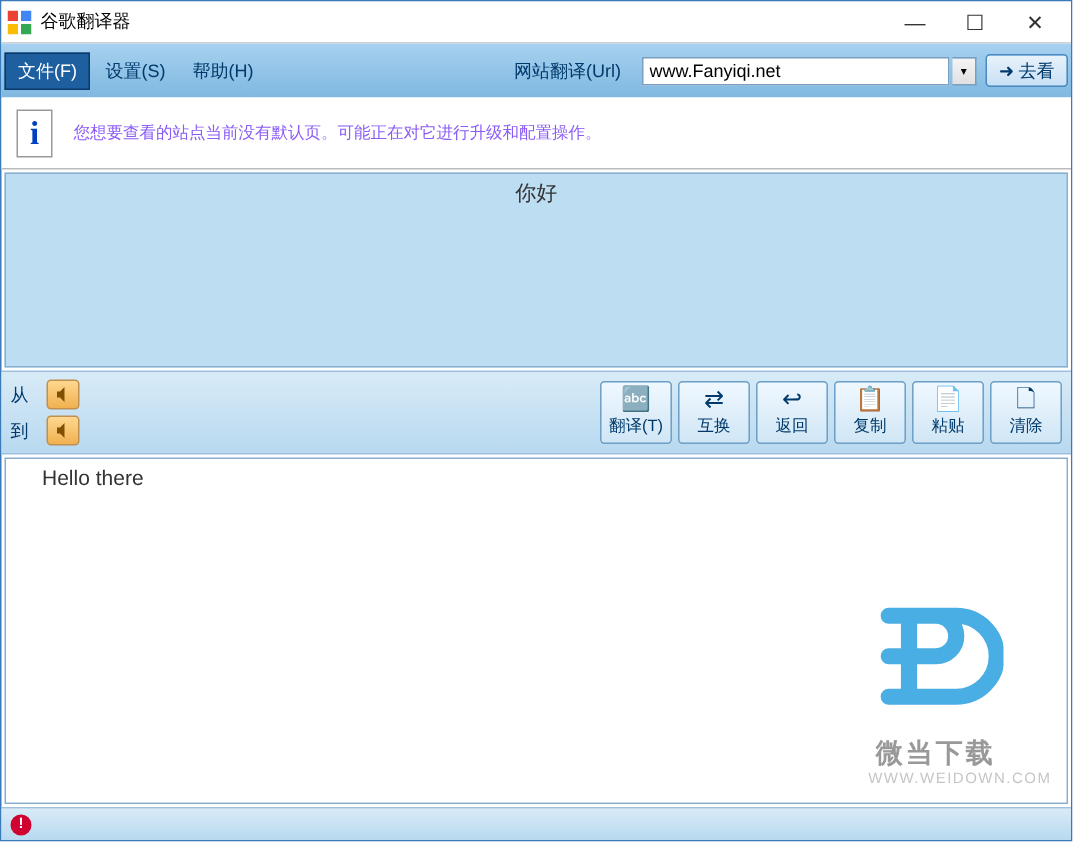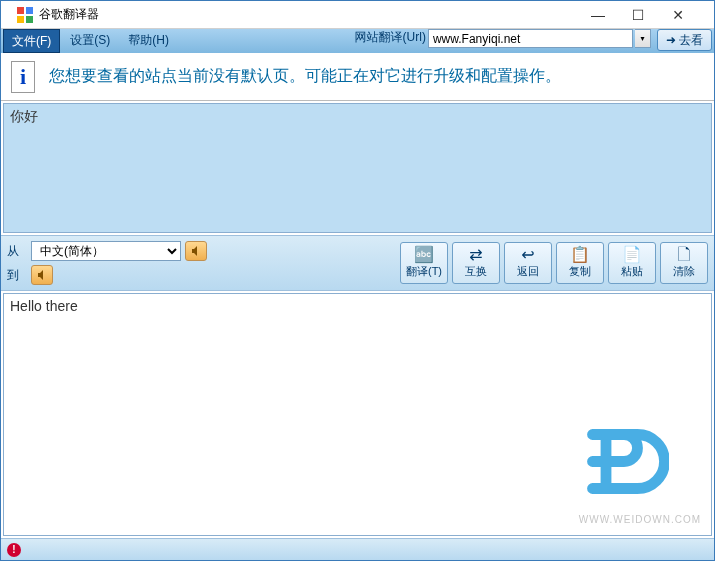--- a/index.html
+++ b/index.html
@@ -1,46 +1,46 @@
 <!DOCTYPE html>
 <html><head>
 <meta charset="utf-8">
 <style>
 * { margin: 0; padding: 0; box-sizing: border-box; }
 body { font-family: "Microsoft YaHei", "SimSun", sans-serif; font-size: 12px; background: #fff; }
 .window { width: 715px; height: 561px; border: 1px solid #3a7ab8; display: flex; flex-direction: column; position: relative; }
-.titlebar { height: 28px; background: #fff; display: flex; align-items: center; padding: 0 16px; border-bottom: 1px solid #d0d0d0; }
+.titlebar { height: 28px; background: #fff; display: flex; align-items: center; padding: 0 4px; border-bottom: 1px solid #d0d0d0; }
 .app-icon { width: 16px; height: 16px; margin-right: 6px; display: inline-block; }
 .app-icon svg { width: 16px; height: 16px; }
 .title-text { flex: 1; font-size: 12px; color: #000; }
 .win-controls { display: flex; gap: 0; }
 .win-btn { width: 40px; height: 22px; background: transparent; border: none; display: flex; align-items: center; justify-content: center; cursor: pointer; font-size: 14px; color: #333; }
-.menubar { height: 24px; background: linear-gradient(#a7d1f0, #7fb8e0); display: flex; padding: 0 2px; gap: 2px; }
+.menubar { height: 36px; background: linear-gradient(#a7d1f0, #7fb8e0); display: flex; align-items: center; padding: 0 2px; gap: 2px; }
 .menu-item { padding: 3px 8px; color: #003a6b; cursor: pointer; font-size: 12px; }
 .menu-item.active { background: #1e5fa0; color: #fff; border: 1px solid #0a3a6b; }
 .menu-spacer { flex: 1; }
-.url-label { color: #003a6b; font-size: 12px; margin-right: 0; }
+.url-label { color: #003a6b; font-size: 12px; margin-right: 12px; }
 .url-input { width: 205px; height: 19px; border: 1px solid #7a9fc0; padding: 2px 4px; font-size: 12px; background: #fff; }
 .url-drop { width: 16px; height: 19px; border: 1px solid #7a9fc0; border-left: none; background: linear-gradient(#f5f5f5,#e0e0e0); font-size: 8px; cursor: pointer; }
 .go-btn { margin-left: 4px; height: 22px; padding: 0 8px; border: 1px solid #4a8ac0; background: linear-gradient(#e8f2fa,#c8e0f5); color: #003a6b; cursor: pointer; font-size: 12px; display: flex; align-items: center; gap: 3px; border-radius: 3px; }
 .info-strip { height: 48px; background: #fff; border-bottom: 1px solid #bbb; display: flex; align-items: center; padding: 4px 10px; gap: 14px; }
 .info-icon { width: 24px; font-size: 22px; font-weight: bold; font-family: Georgia, serif; color: #0040c0; text-align: center; border: 1px solid #999; padding: 2px 4px; }
-.info-text { font-size: 16px; color: #0369a1; }
-.input-pane { flex: 0 0 130px; background: #bdddf3; border: 1px solid #8aaed0; margin: 2px; padding: 4px 6px; font-size: 14px; color: #333; overflow: auto; }
+.info-text { font-size: 11px; color: #8b5cf6; }
+.input-pane { flex: 0 0 130px; background: #bdddf3; border: 1px solid #8aaed0; margin: 2px; padding: 4px 6px; font-size: 14px; color: #333; overflow: auto; text-align: center; }
 .controls-row { height: 56px; background: linear-gradient(#d8ebf7,#b8d9f0); display: flex; align-items: center; padding: 4px 6px; gap: 6px; border-top: 1px solid #9fc0dd; border-bottom: 1px solid #9fc0dd; }
 .lang-block { display: flex; flex-direction: column; gap: 4px; }
 .lang-row { display: flex; align-items: center; gap: 4px; }
 .lang-label { width: 20px; font-size: 12px; color: #003a6b; }
 .lang-select { width: 150px; height: 20px; border: 1px solid #7a9fc0; font-size: 12px; background: #fff; padding: 0 4px; }
 .swap-btn { width: 22px; height: 20px; border: 1px solid #c09050; background: linear-gradient(#ffd890,#f0b050); border-radius: 3px; cursor: pointer; display:flex; align-items:center; justify-content:center; }
 .swap-btn svg { width: 12px; height: 12px; }
 .action-buttons { margin-left: auto; display: flex; gap: 4px; }
 .act-btn { width: 48px; height: 42px; border: 1px solid #6fa0c8; background: linear-gradient(#f0f8ff,#d0e6f5); border-radius: 3px; cursor: pointer; display: flex; flex-direction: column; align-items: center; justify-content: center; gap: 1px; font-size: 11px; color: #003a6b; }
 .act-btn .ic { font-size: 16px; line-height: 1; }
-.output-pane { flex: 1; background: #fff; border: 1px solid #8aaed0; margin: 2px; padding: 4px 6px; font-size: 14px; color: #333; overflow: hidden; position: relative; }
+.output-pane { flex: 1; background: #fff; border: 1px solid #8aaed0; margin: 2px; padding: 4px 24px; font-size: 14px; color: #333; overflow: hidden; position: relative; }
 .watermark { position: absolute; right: 10px; bottom: 10px; text-align: center; opacity: 0.85; pointer-events: none; }
 .watermark .wm-logo { width: 90px; height: 90px; }
 .watermark .wm-txt1 { font-size: 18px; font-weight: bold; color: #888; letter-spacing: 2px; }
 .watermark .wm-txt2 { font-size: 10px; color: #bbb; letter-spacing: 1px; margin-left: 32px; }
 .statusbar { height: 22px; background: linear-gradient(#d8ebf7,#b8d9f0); border-top: 1px solid #9fc0dd; display: flex; align-items: center; padding: 0 6px; gap: 6px; font-size: 12px; color: #9a0030; }
 .status-icon { width: 14px; height: 14px; background: #d00030; border-radius: 50%; color: #fff; font-size: 10px; display: flex; align-items: center; justify-content: center; font-weight: bold; }
 </style>
 </head>
 <body>
 
@@ -83,23 +83,20 @@
   </div>
 
   <div class="input-pane">
     <span>你好</span>
   </div>
 
   <div class="controls-row">
     <div class="lang-block">
       <div class="lang-row">
         <span class="lang-label">从</span>
-        <select class="lang-select">
-          <option>中文(简体）</option>
-        </select>
         <button class="swap-btn">
           <svg viewBox="0 0 12 12">
               <path d="M2 4v4h2l3 3V1L4 4H2z" fill="#805000"></path>
             </svg>
         </button>
       </div>
       <div class="lang-row">
         <span class="lang-label">到</span>
         <button class="swap-btn">
           <svg viewBox="0 0 12 12">
@@ -136,20 +133,21 @@
       </button>
     </div>
   </div>
 
   <div class="output-pane">
     <span>Hello there</span>
     <div class="watermark">
       <svg class="wm-logo" viewBox="0 0 100 100">
         <path d="M15 15 h50 a30 30 0 0 1 0 60 h-50 M30 15 v60 M15 45 h35 a15 15 0 0 0 0 -30" fill="none" stroke="#2aa0e0" stroke-width="12" stroke-linecap="round"></path>
       </svg>
+      <div class="wm-txt1">微当下载</div>
       <div class="wm-txt2">WWW.WEIDOWN.COM</div>
     </div>
   </div>
 
   <div class="statusbar">
     <span class="status-icon">!</span>
   </div>
 
 </div>
 

